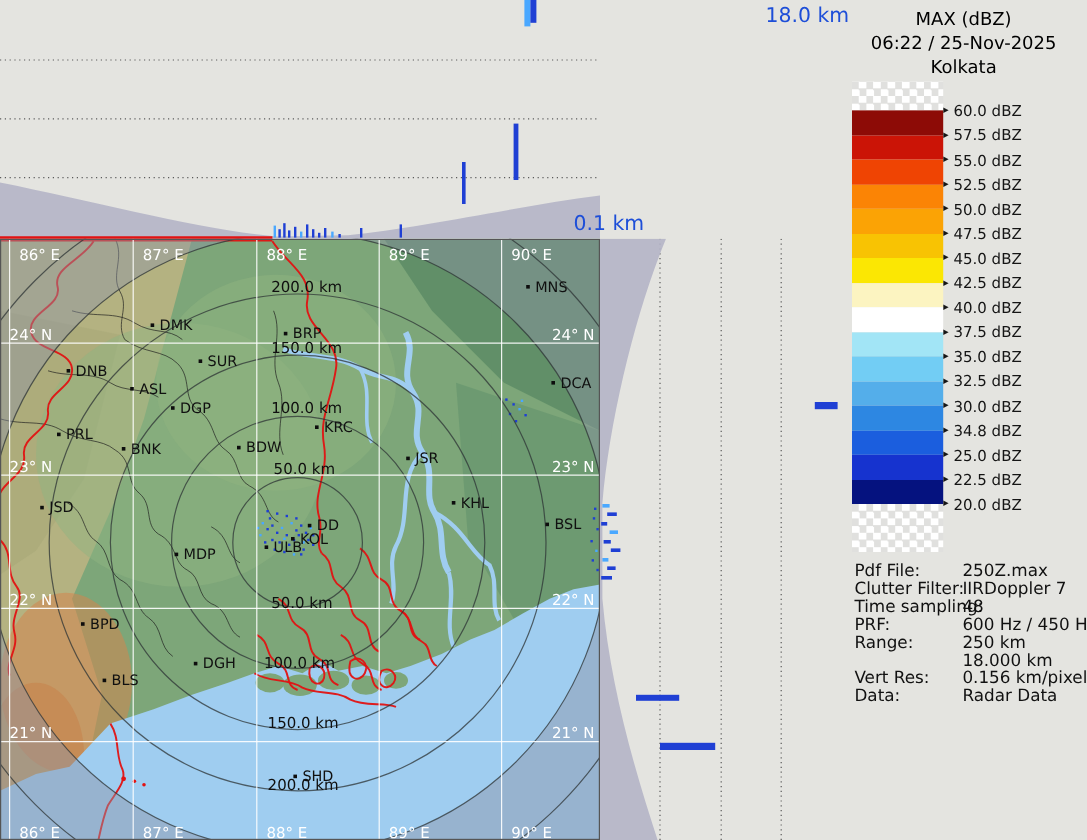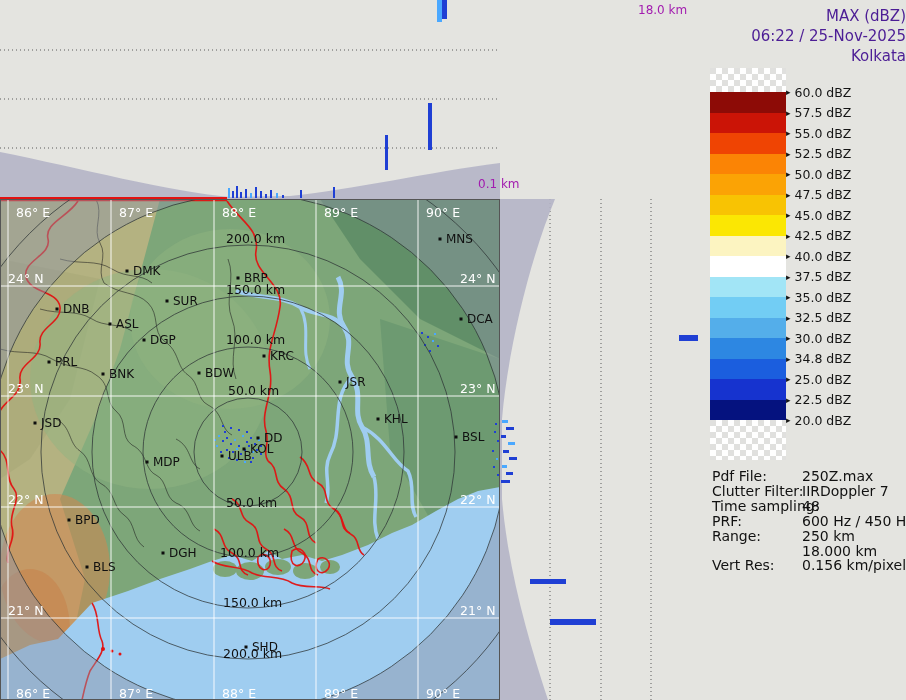--- a/index.html
+++ b/index.html
@@ -2,23 +2,23 @@
 <html><head>
 <meta charset="utf-8">
 <style>
   html,body{margin:0;padding:0}
   body{width:906px;height:700px;position:relative;background:#e4e4e0;
        font-family:"DejaVu Sans",sans-serif;overflow:hidden;color:#111}
   svg{position:absolute;display:block}
   #topPanel{left:0;top:0}
   #mapSvg{left:0;top:199px}
   #sidePanel{left:500px;top:199px}
-  .axis-label{position:absolute;font-size:12px;color:#a21caf;white-space:nowrap}
-  #hdr{position:absolute;left:700px;top:6px;width:206px;text-align:right;
-       font-size:15px;line-height:20px;color:#4c1d95;white-space:nowrap}
+  .axis-label{position:absolute;font-size:17px;color:#1d4ed8;white-space:nowrap}
+  #hdr{position:absolute;left:700px;top:6px;width:206px;text-align:center;
+       font-size:15px;line-height:20px;color:#000000;white-space:nowrap}
   
   #cbar{position:absolute;left:710px;top:68px;width:76px}
   .checker{width:76px;background:repeating-conic-gradient(#ffffff 0% 25%, #e0e0de 0% 50%);
            background-size:12px 12px}
   #cbTop{height:24px}
   #cbBottom{height:40px}
   .cb-band{width:76px;height:20.5px}
   #cbTicks{position:absolute;left:786px;top:68px;width:120px}
   .cb-tick{position:absolute;left:0;height:16px;display:flex;align-items:center;
            font-size:12.5px;color:#151515;white-space:nowrap}
@@ -437,14 +437,18 @@
         <span class="m-value">250 km</span>
       </div>
       <div class="meta-row">
         <span class="m-label"></span>
         <span class="m-value">18.000 km</span>
       </div>
       <div class="meta-row">
         <span class="m-label">Vert Res:</span>
         <span class="m-value">0.156 km/pixel</span>
       </div>
+      <div class="meta-row">
+        <span class="m-label">Data:</span>
+        <span class="m-value">Radar Data</span>
+      </div>
     </div>
 </div>
 
 </body></html>

